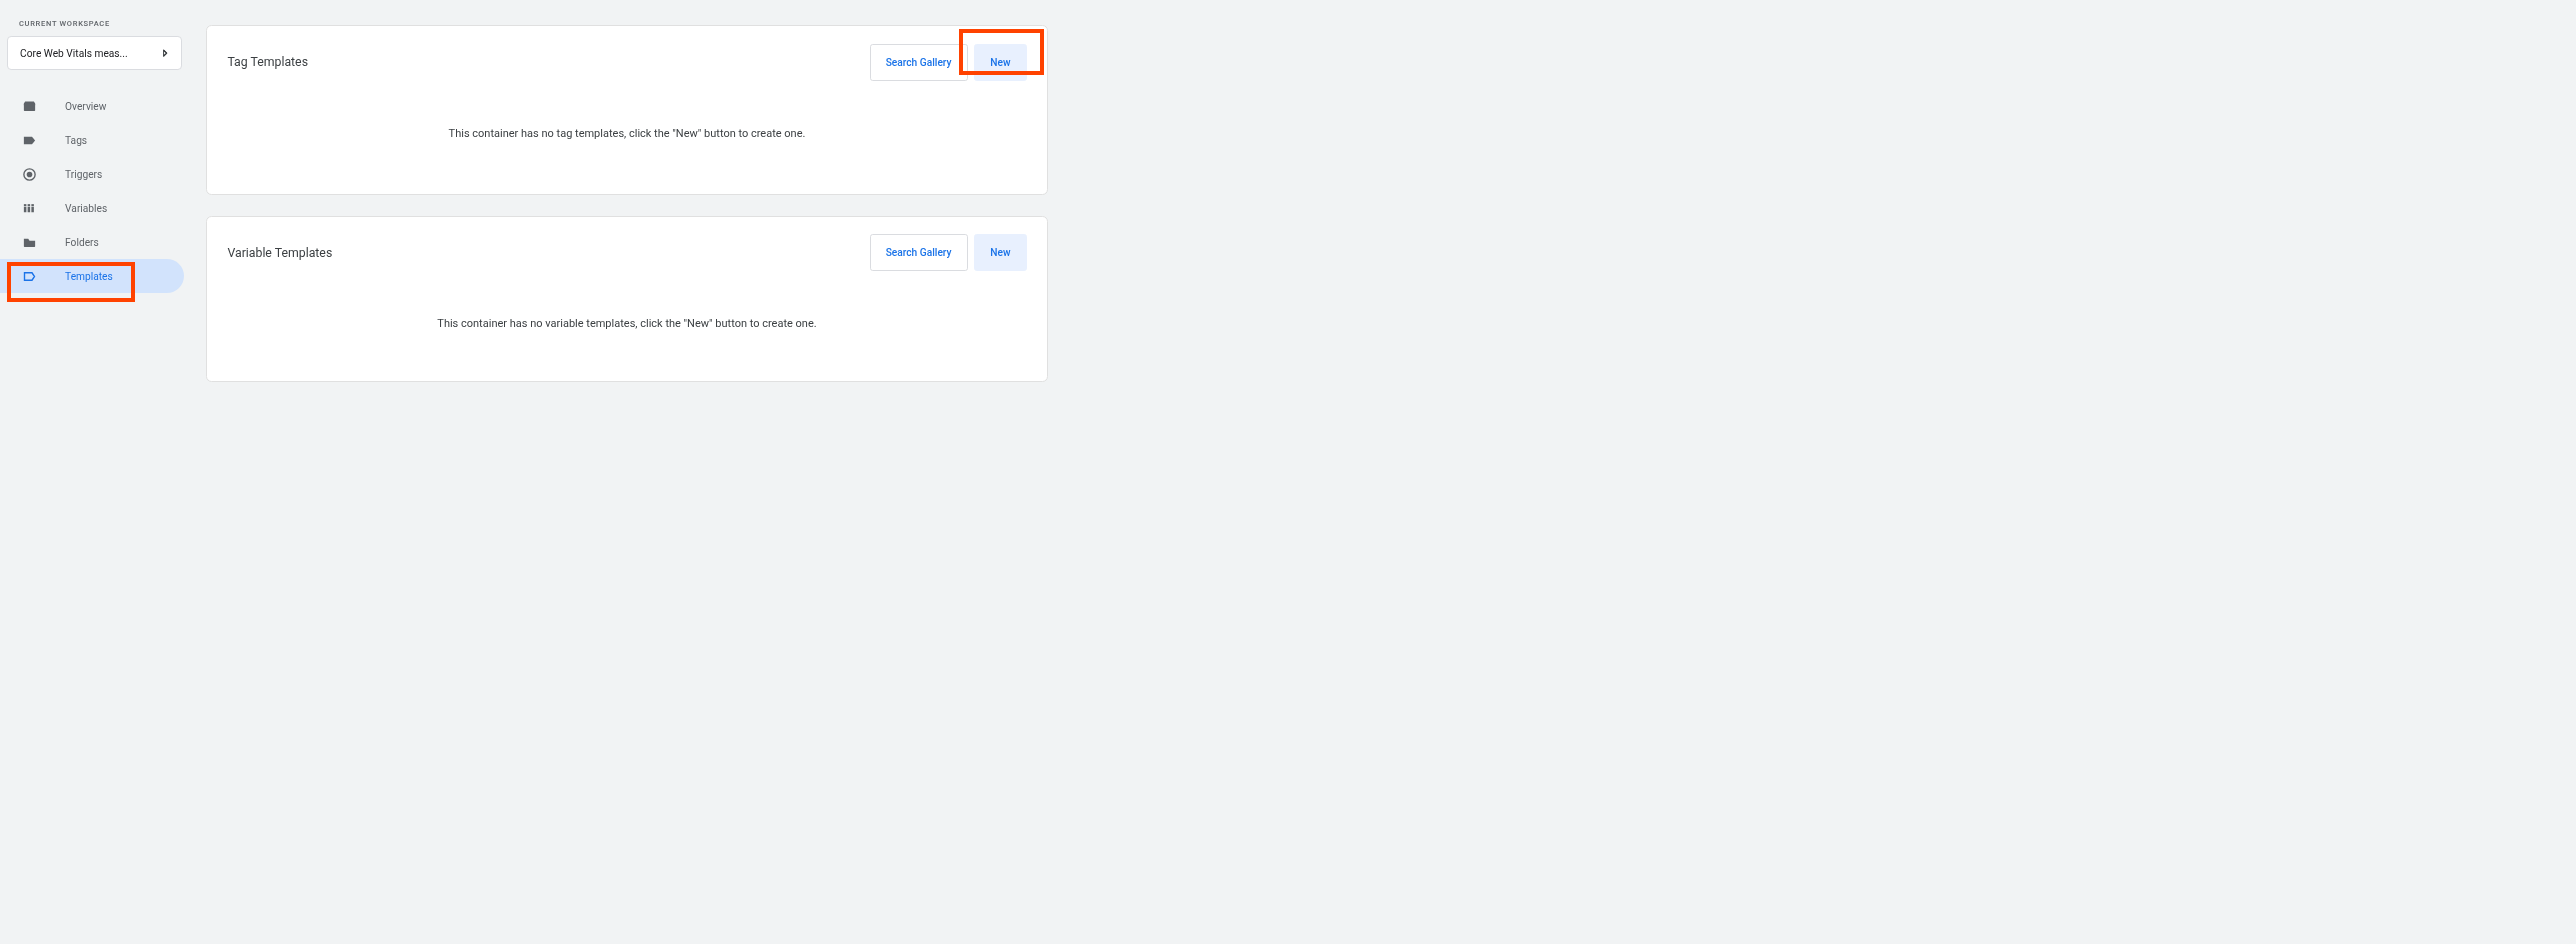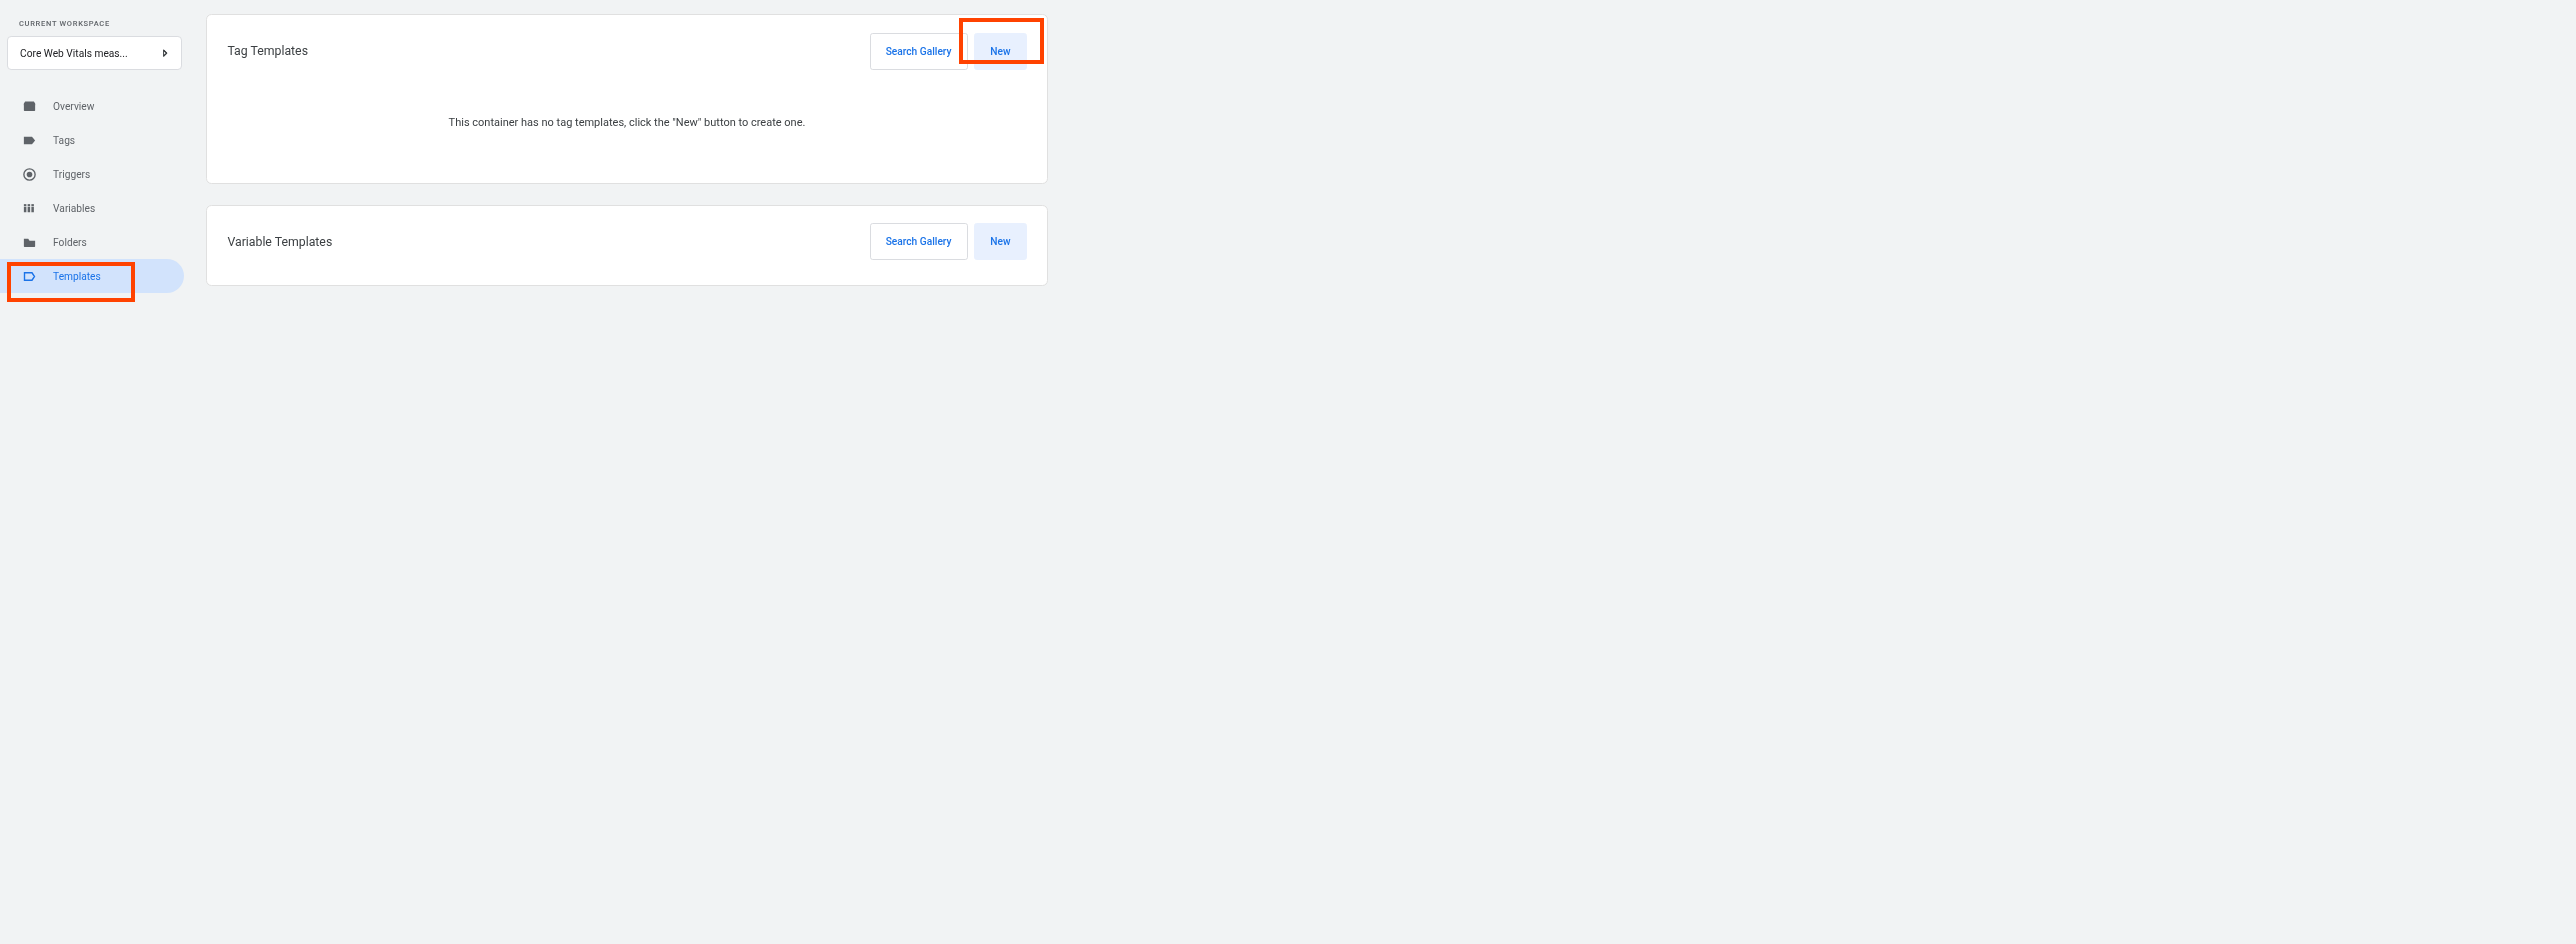--- a/index.html
+++ b/index.html
@@ -51,39 +51,40 @@
       display: flex;
       align-items: center;
       height: 34px;
       padding-left: 20.4px;
       cursor: pointer;
       color: #5f6368;
       font-size: 10.2px;
       border-top-right-radius: 17px;
       border-bottom-right-radius: 17px;
       margin-right: 6.8px;
+      gap: 12px;
     }
     .nav-item .icon {
       width: 17.7px;
       height: 17.7px;
       display: flex;
       align-items: center;
       justify-content: center;
       margin-right: 15px;
       flex-shrink: 0;
     }
     .nav-item.active {
       background: #d2e3fc;
       color: #1a73e8;
     }
     .nav-item.active .icon svg { fill: #1a73e8; stroke: #1a73e8; }
     .nav-label { font-weight: 400; }
     .main {
       flex: 1;
-      padding: 14px 15px 15px 15px;
+      padding: 25px 15px 15px 15px;
       display: flex;
       flex-direction: column;
       gap: 20.4px;
     }
     .card {
       background: #fff;
       border-radius: 5.5px;
       border: 0.7px solid #e0e0e0;
       padding: 17.7px 20.4px 20.4px 20.4px;
       position: relative;
@@ -244,17 +245,18 @@
     </section>
 
     <section class="card">
       <div class="card-header">
         <h2 class="card-title">Variable Templates</h2>
         <div class="card-actions">
           <button class="btn">Search Gallery</button>
           <button class="btn primary">New</button>
         </div>
       </div>
+      <div class="empty-msg short">This container has no variable templates, click the "New" button to create one.</div>
     </section>
 
   </main>
 </div>
 
 
 </body></html>

